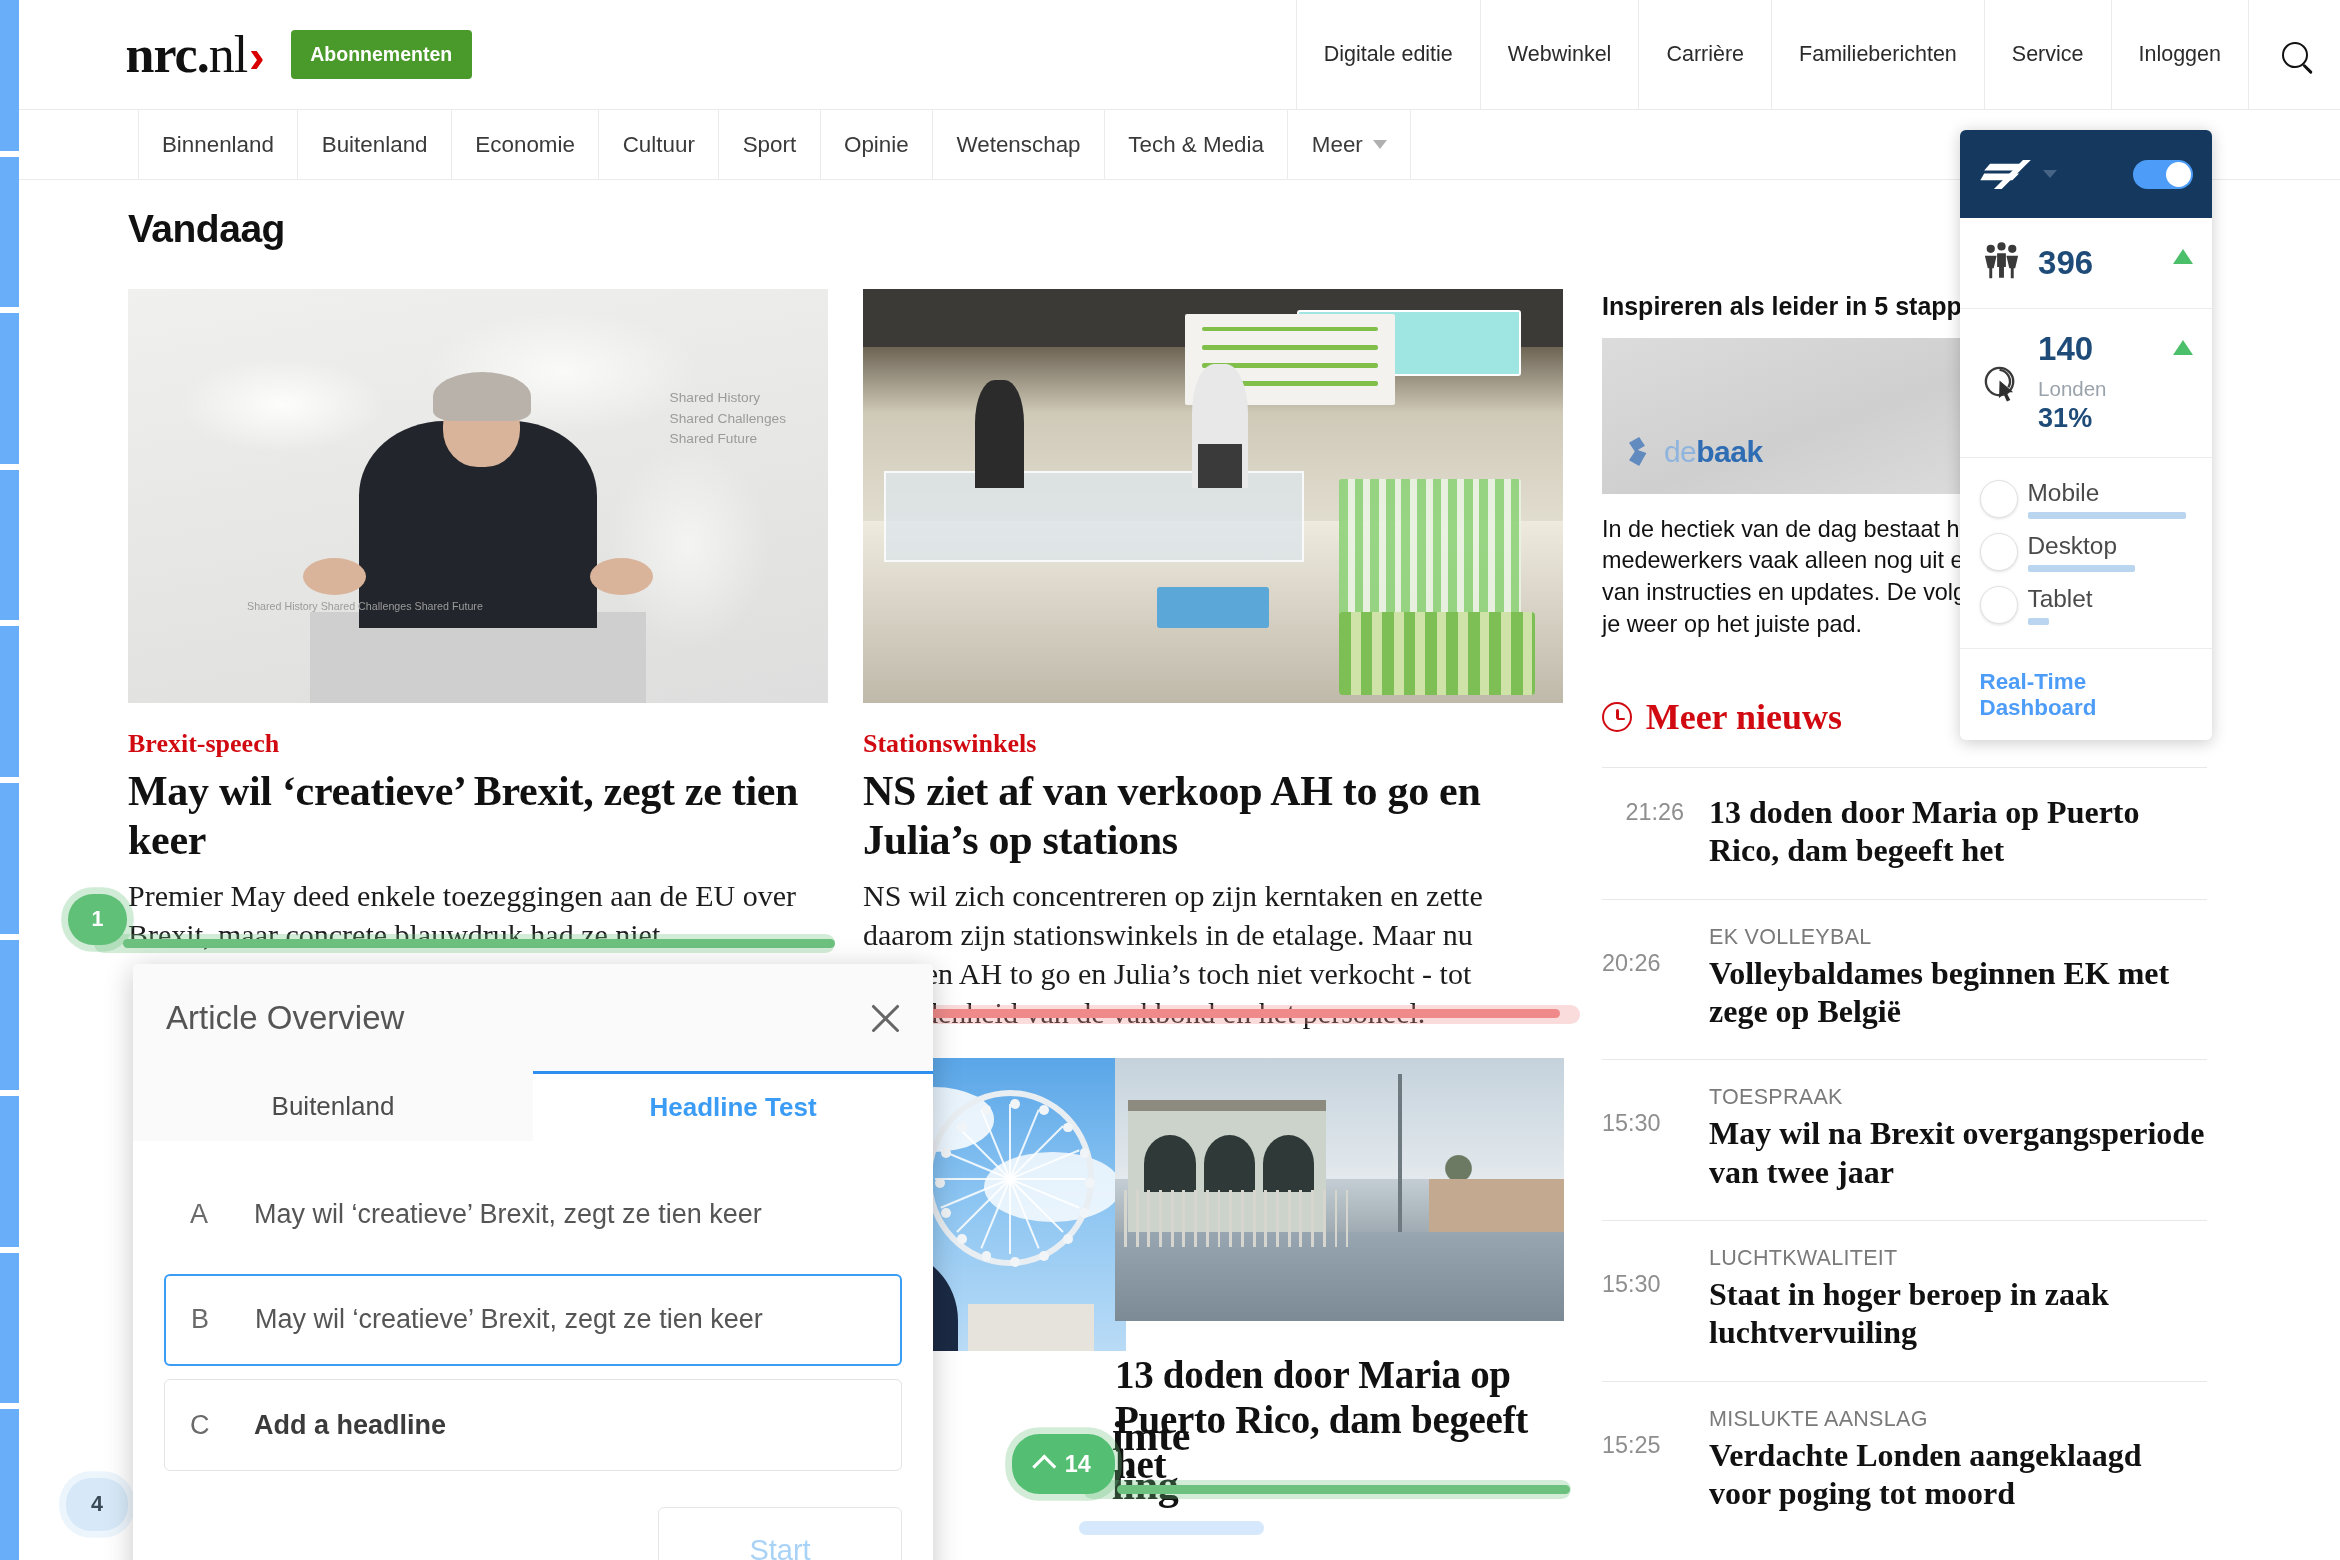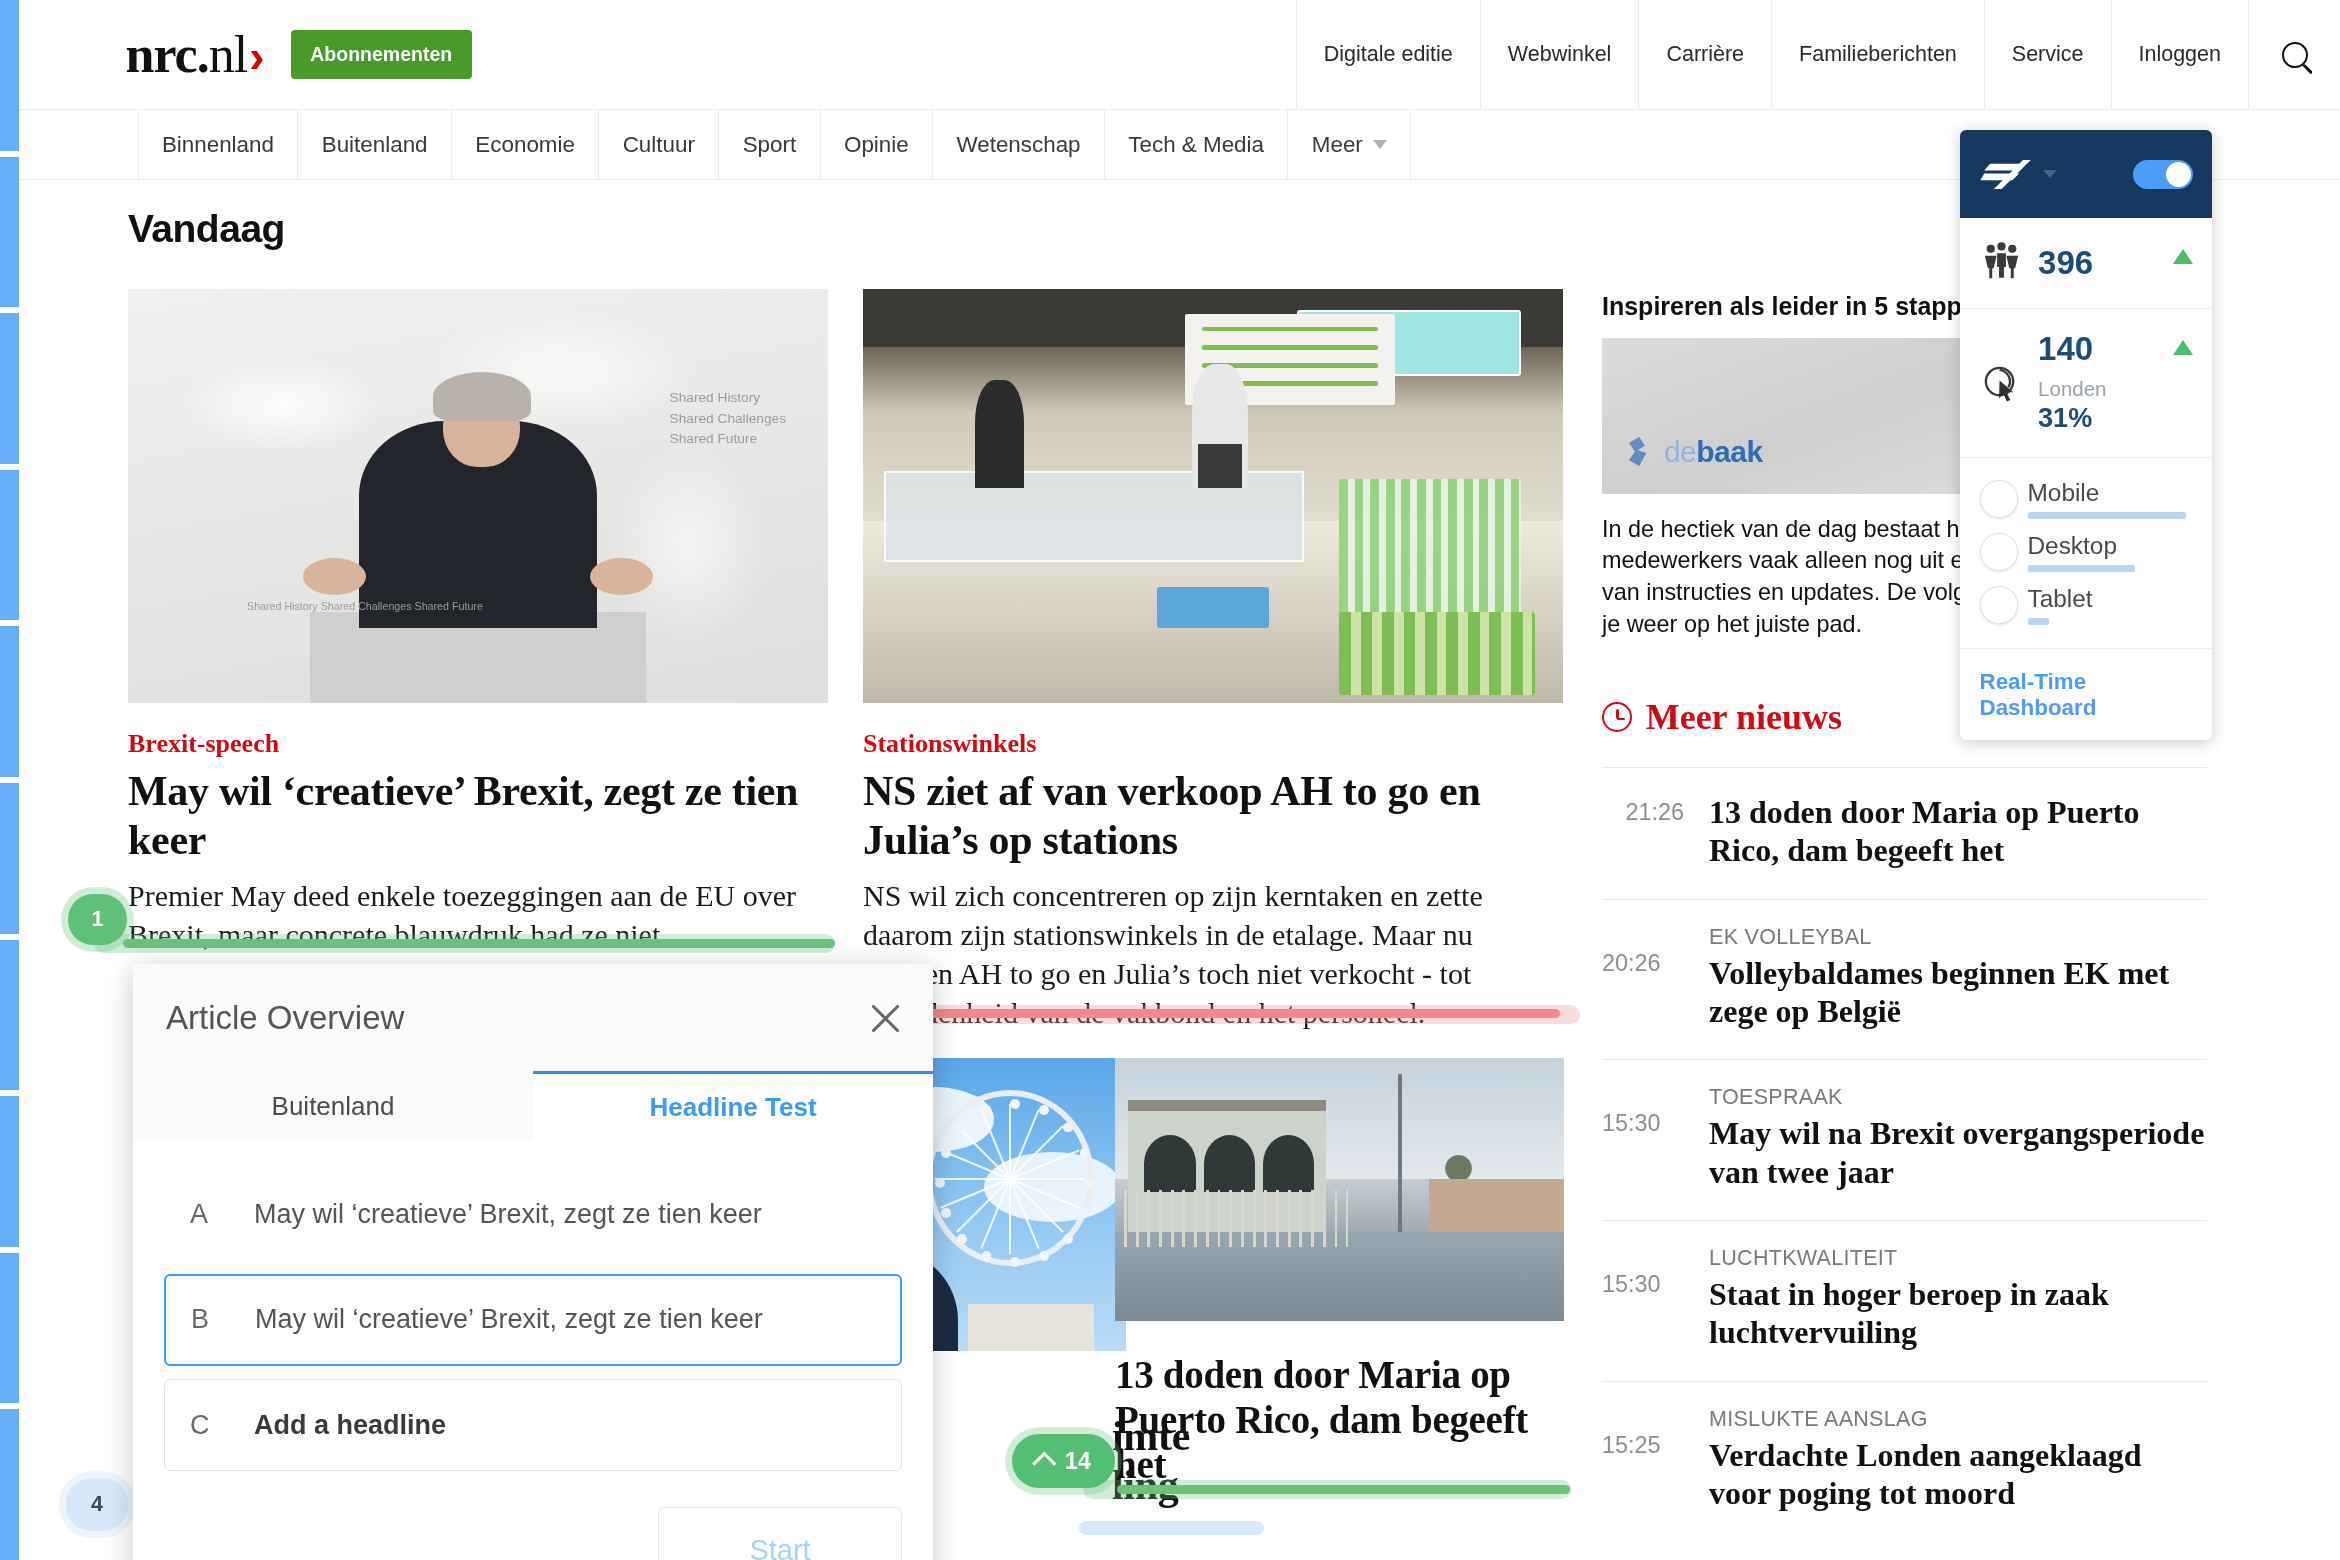--- a/index.html
+++ b/index.html
@@ -501,21 +501,21 @@
     <div class="tree"></div>
     <div class="wall"></div>
     <div class="water"></div>
     <div class="fence"></div>
   </div>
 </div>
 <h2 class="headline" style="position:absolute; left:1115px; top:1344px; width:458px; font-size:39px;">13 doden door Maria op Puerto Rico, dam begeeft het</h2>
 
 <div class="accent-green-soft" style="left:1083px; top:1480px; width:488px;"></div>
 <div class="accent-green" style="left:1117px; top:1485px; width:453px;"></div>
-<div class="badge badge-green-lt" style="left:1012px; top:1434px; width:103px; height:54px; border-radius:27px;">
+<div class="badge badge-green-lt" style="left:1012px; top:1434px; width:103px; height:60px; border-radius:27px;">
   <span class="chev-up"></span>
   <span style="font-size:23.4px">14</span>
 </div>
 
 <div class="badge badge-blue" style="left:66px; top:1478px; width:62px; height:53px;">
   <span>4</span>
 </div>
 <div class="accent-blue-soft" style="left:1079px; top:1521px; width:185px;"></div>
 
 <aside id="col-right">

